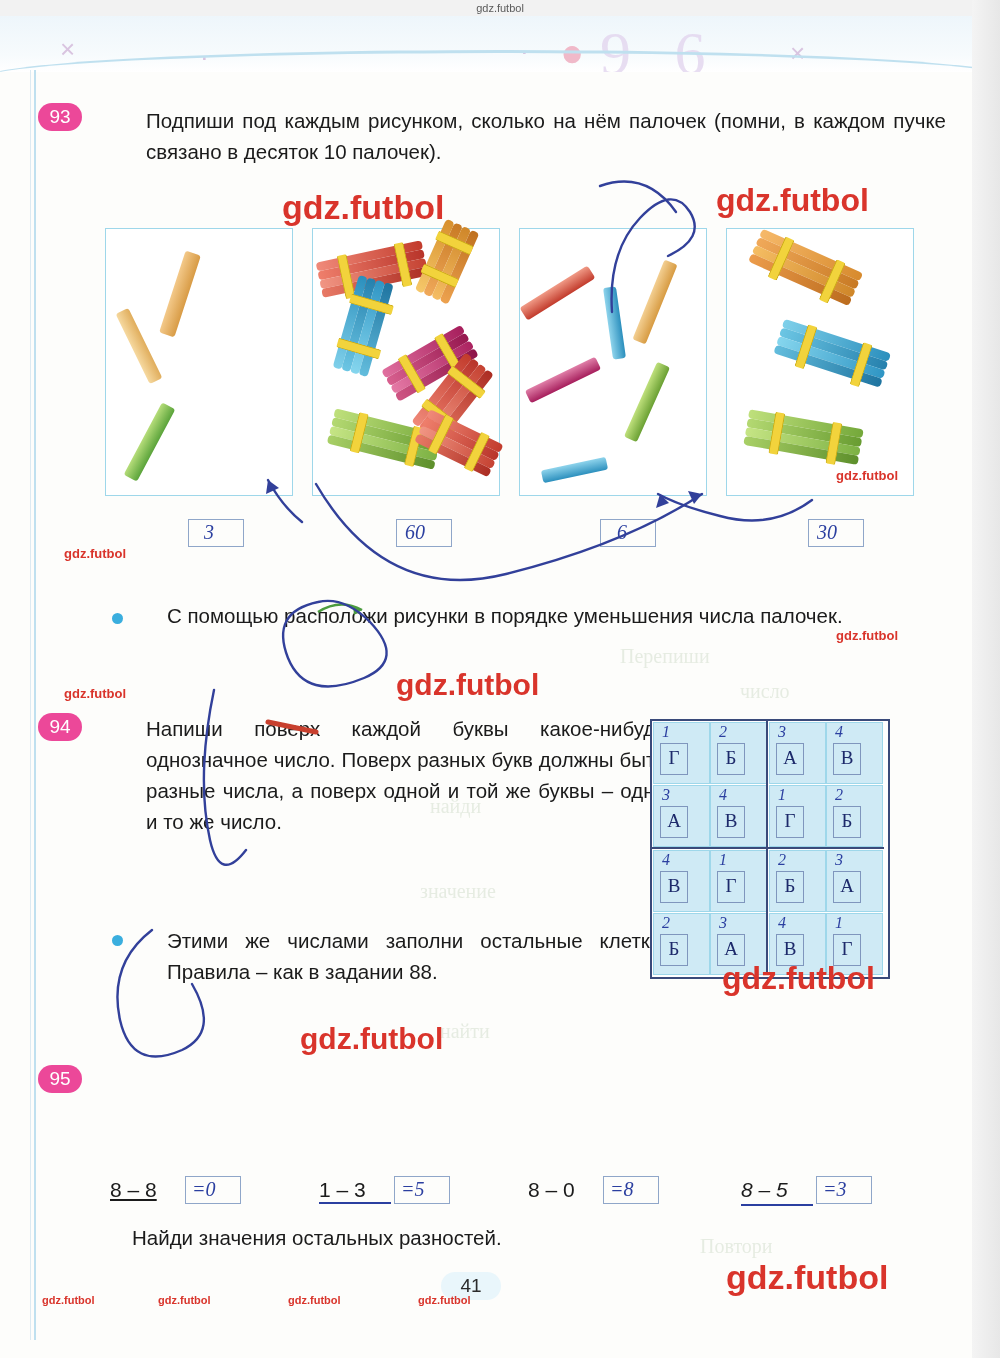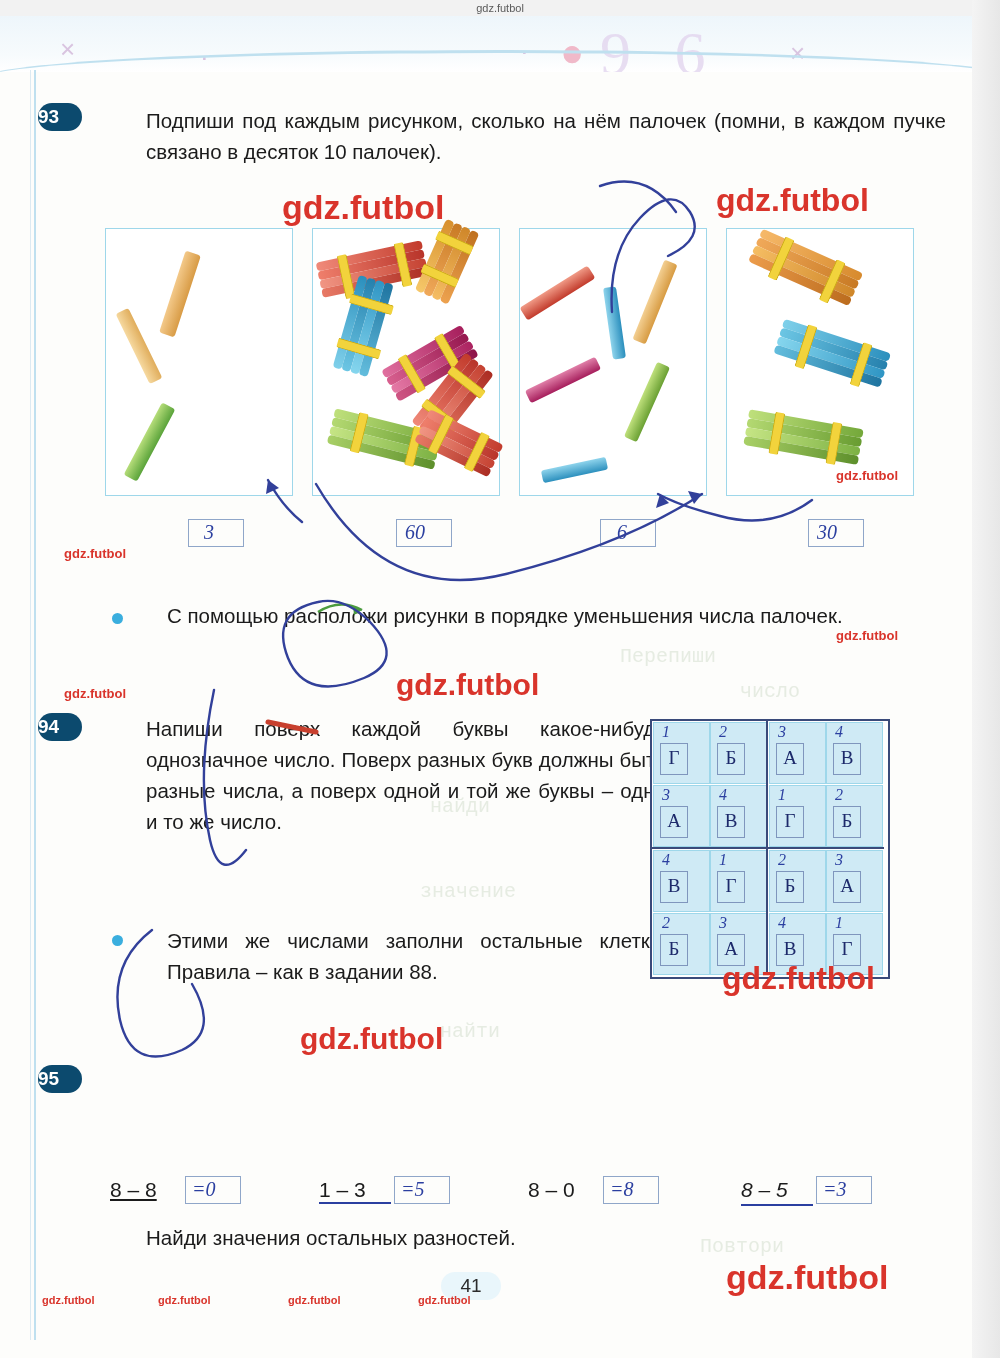--- a/index.html
+++ b/index.html
@@ -61,23 +61,23 @@
 
   
   .right-edge {
     position:absolute; left:972px; top:0; width:28px; height:1358px;
     background:linear-gradient(90deg,#f4f4f4,#e7e7e7);
   }
 
   
   .tasknum {
     position:absolute; width:44px; height:28px;
-    background:#0c4a6e; border-radius:14px;
-    color:#ffffff; font-size:19px; font-weight:bold;
-    text-align:left; line-height:28px;
+    background:#ec4899; border-radius:14px;
+    color:#ffffff; font-size:19px; font-weight:normal;
+    text-align:center; line-height:28px;
     font-family:"Liberation Sans", sans-serif;
   }
 
   .body-text {
     position:absolute;
     font-size:20.5px; color:#1b1b1b; line-height:31px;
     font-family:"Liberation Sans", sans-serif;
     text-align:justify;
     margin-left:36px;
   }
@@ -170,21 +170,21 @@
     color:#d9342b;
     font-weight:bold;
     white-space:nowrap;
   }
   .wm-sm { font-size:13px; font-weight:bold; }
 
   
   .scribbles { position:absolute; inset:0; pointer-events:none; }
   .ghost-text {
     position:absolute; color:#e6ece2; font-size:20px;
-    font-family:Liberation Mono, monospace; white-space:nowrap;
+    font-family:Liberation Serif, serif; white-space:nowrap;
   }
 </style>
 </head>
 <body>
 
 <div class="page">
 
   <div class="topbar"></div>
   <div class="topbar-label">gdz.futbol</div>
 
@@ -429,21 +429,21 @@
   <div class="exprbox" style="left:603px; top:1176px;">
     <div class="handwr" style="left:6px; top:1px;">=8</div>
   </div>
 
   <div class="expr" style="left:741px; top:1178px;font-style:italic;">8 – 5</div>
   <div class="exprbox" style="left:816px; top:1176px;">
     <div class="handwr" style="left:6px; top:1px;">=3</div>
   </div>
   <div class="underline" style="left:741px; top:1204px; width:72px;"></div>
 
-  <div class="body-text" style="left:110px; top:1222px; width:800px;">Найди значения остальных разностей.</div>
+  <div class="body-text" style="left:96px; top:1222px; width:800px;">Найди значения остальных разностей.</div>
 
   <div class="pagenum">41</div>
 
   <svg class="scribbles" style="position:absolute; left:0; top:0; width:1000px; height:1358px;">
     <g stroke="#32409a" fill="none" stroke-width="2.4" stroke-linecap="round">
 
       <path d="M612 312 q-4 -60 28 -94 q32 -34 50 -6 q16 26 -22 44"></path>
       <path d="M600 186 q46 -16 76 26"></path>
 
       <path d="M302 522 q-20 -16 -34 -42"></path>

